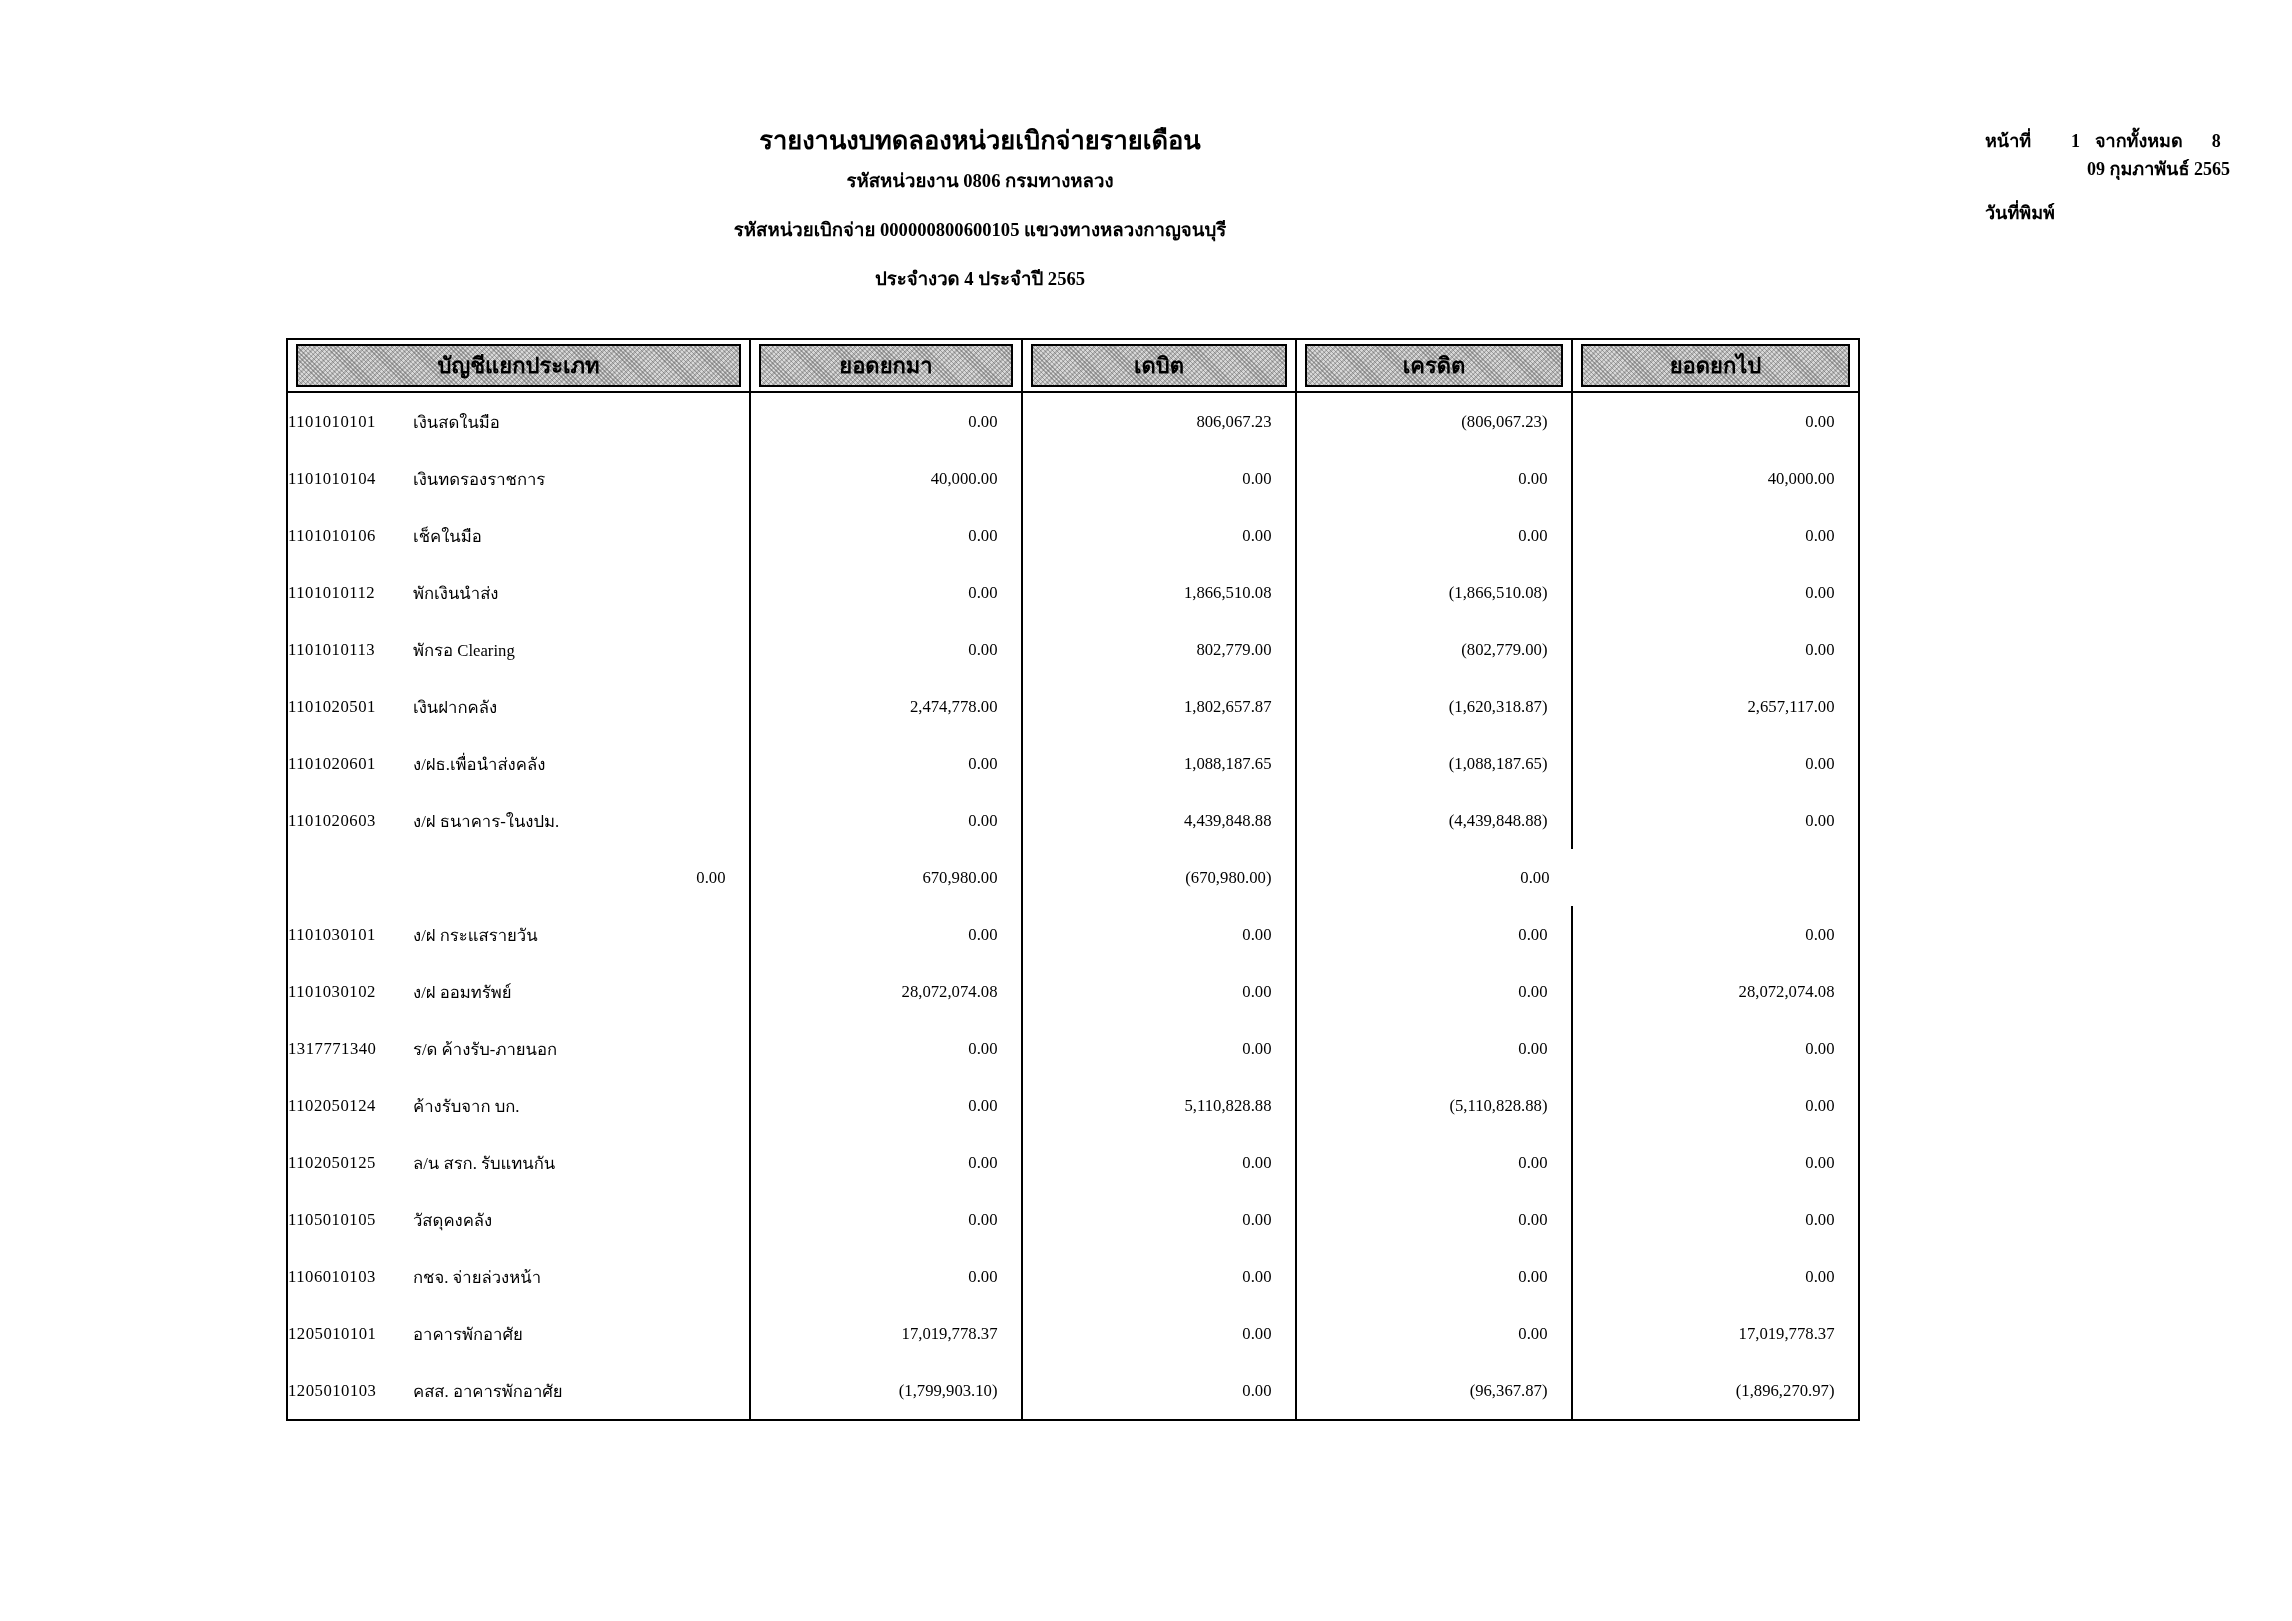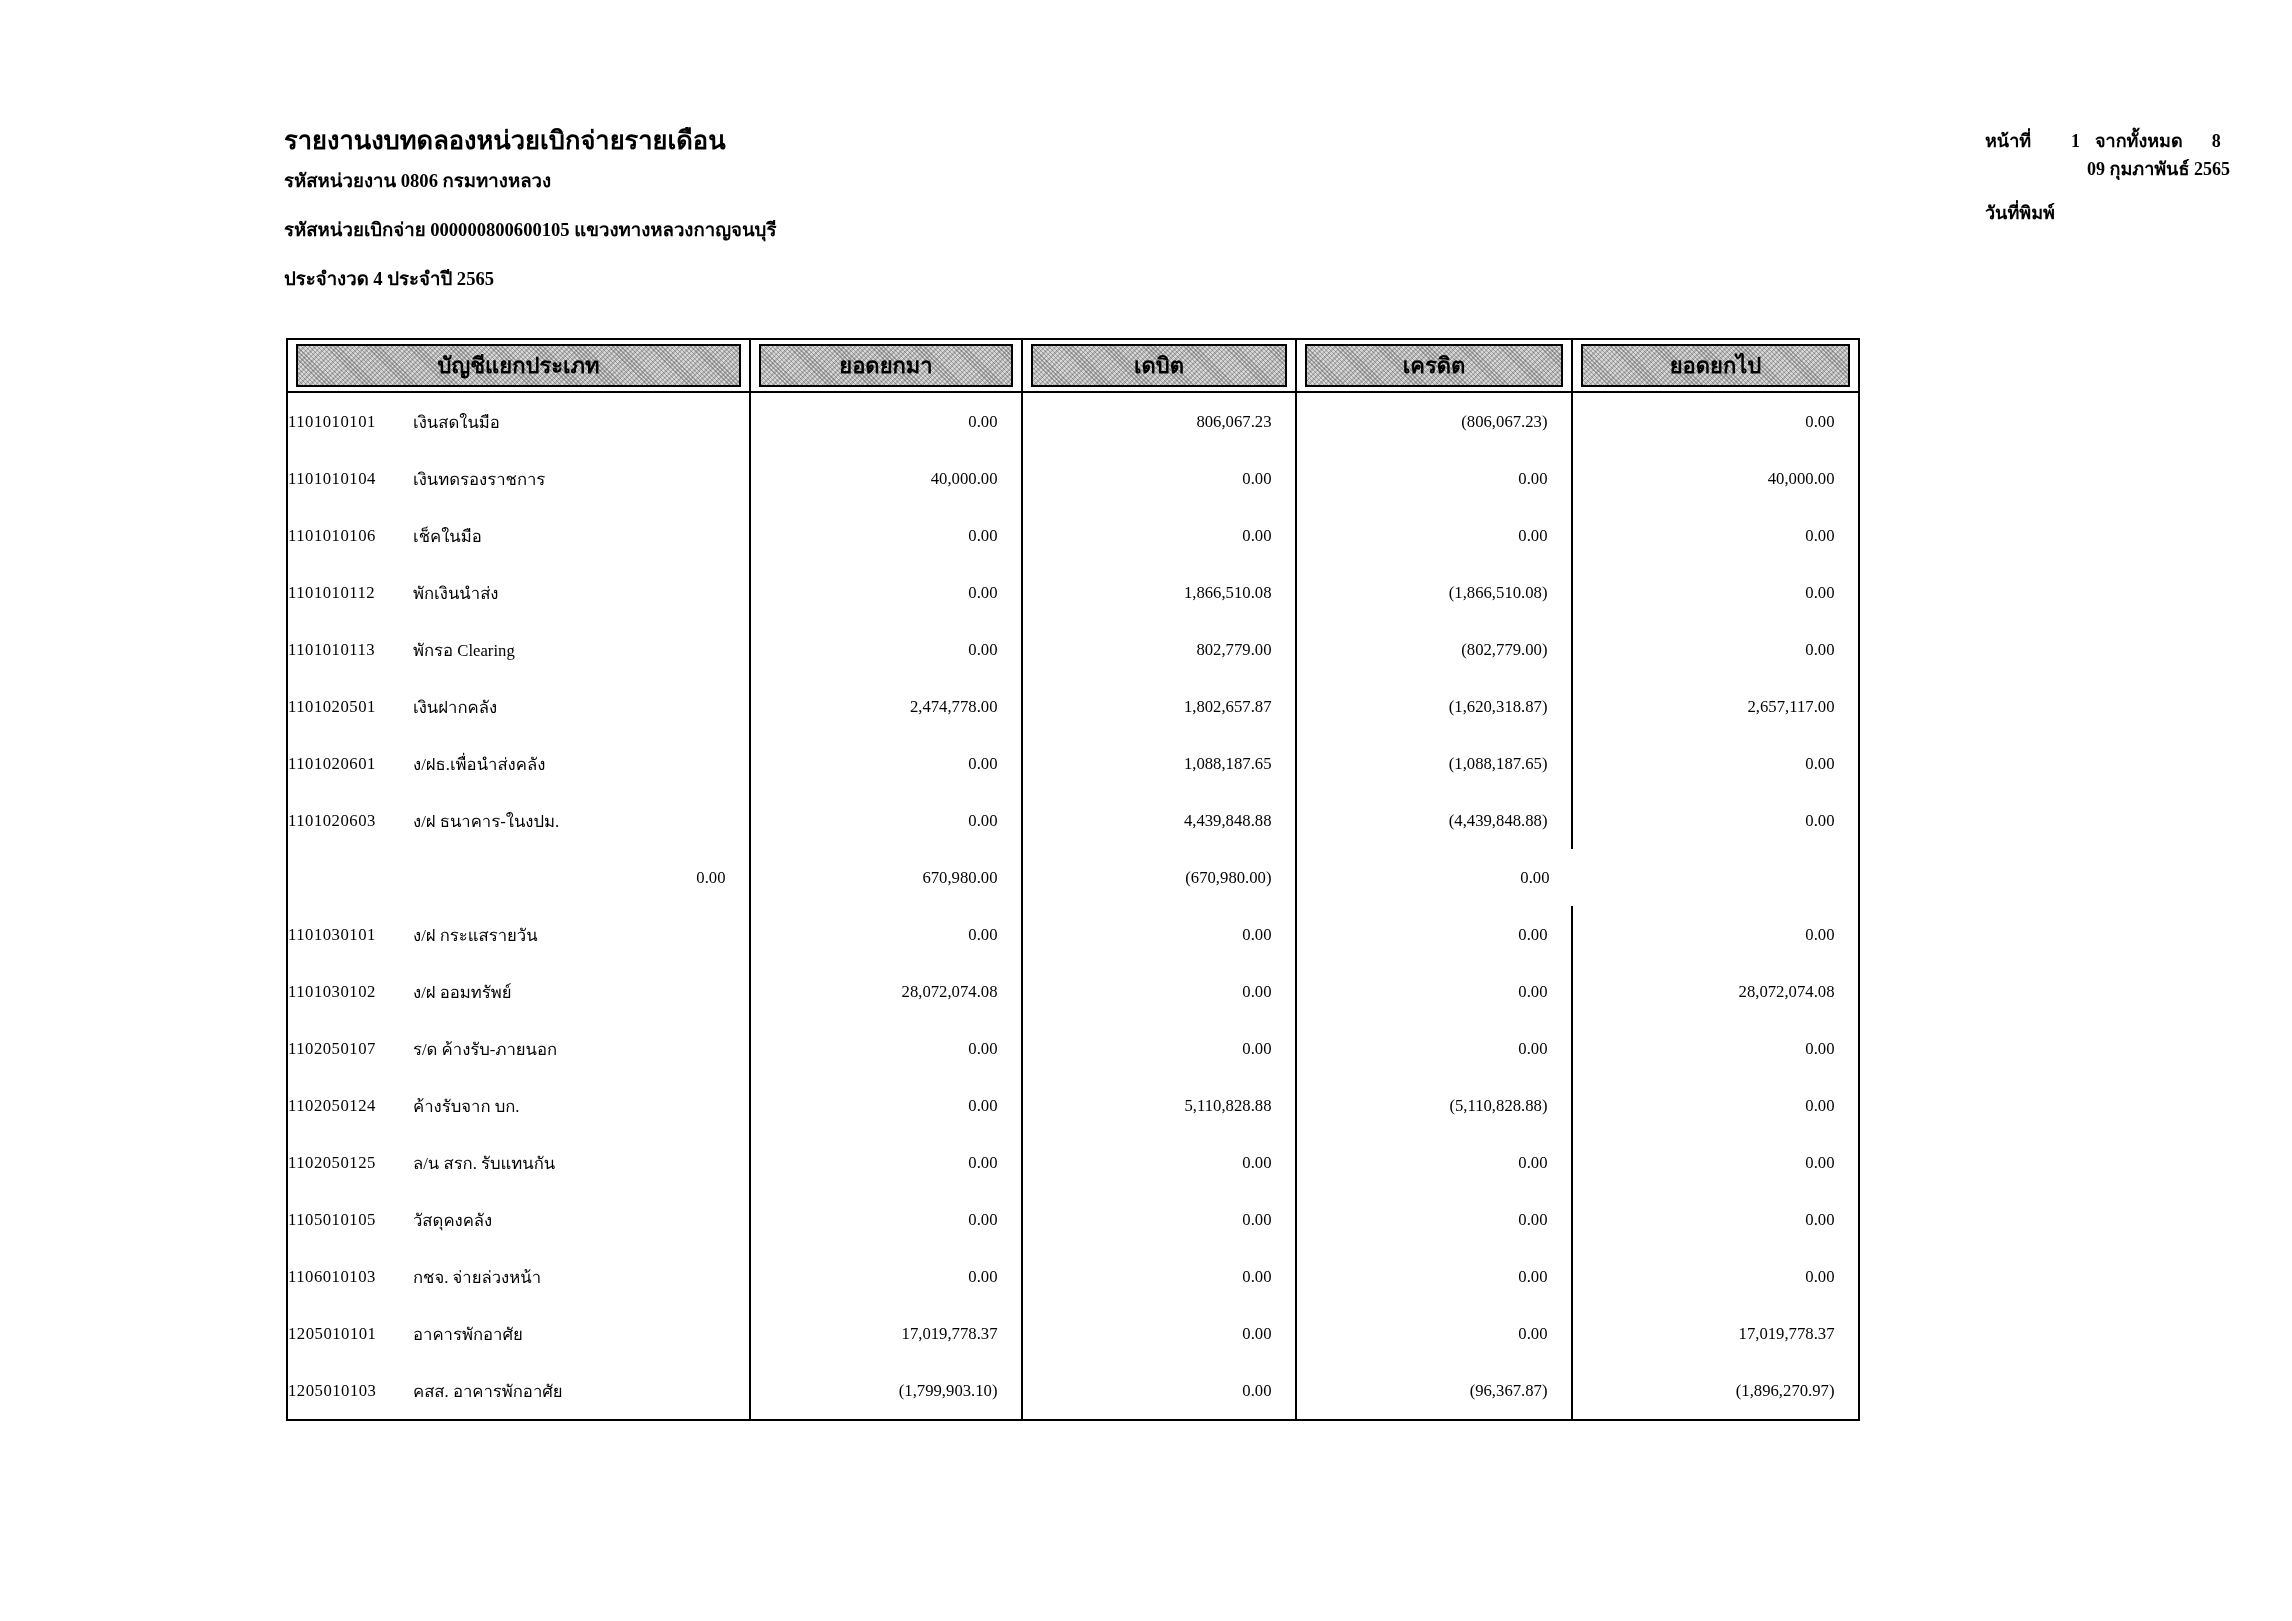--- a/index.html
+++ b/index.html
@@ -10,21 +10,21 @@
     background:#ffffff;
     font-family:"Liberation Serif","DejaVu Serif",serif;
     color:#000;
     overflow:hidden;
     margin:0 auto;
   }
 
   
   .doc-header {
     position:absolute; left:284px; top:125px; width:1392px;
-    font-weight:bold;
+    text-align:center; font-weight:bold;
   }
   .doc-title { font-size:25.5px; line-height:31px; margin:0 0 12.7px 0; }
   .doc-sub   { font-size:18.6px; line-height:23.5px; margin:0 0 25.5px 0; }
 
   
   .page-info {
     position:absolute; left:1985px; top:127px;
     font-size:18px; font-weight:bold; line-height:28px;
     white-space:nowrap;
   }
@@ -229,21 +229,21 @@
       <span class="acct-name">ง/ฝ ออมทรัพย์</span>
     </div>
     <div class="td td-num">28,072,074.08</div>
     <div class="td td-num">0.00</div>
     <div class="td td-num">0.00</div>
     <div class="td td-num">28,072,074.08</div>
   </div>
 
   <div class="tr grid-row">
     <div class="td td-acct">
-      <span class="acct-code">1102050107</span>
+      <span class="acct-code">1317771340</span>
       <span class="acct-name">ร/ด ค้างรับ-ภายนอก</span>
     </div>
     <div class="td td-num">0.00</div>
     <div class="td td-num">0.00</div>
     <div class="td td-num">0.00</div>
     <div class="td td-num">0.00</div>
   </div>
 
   <div class="tr grid-row">
     <div class="td td-acct">

